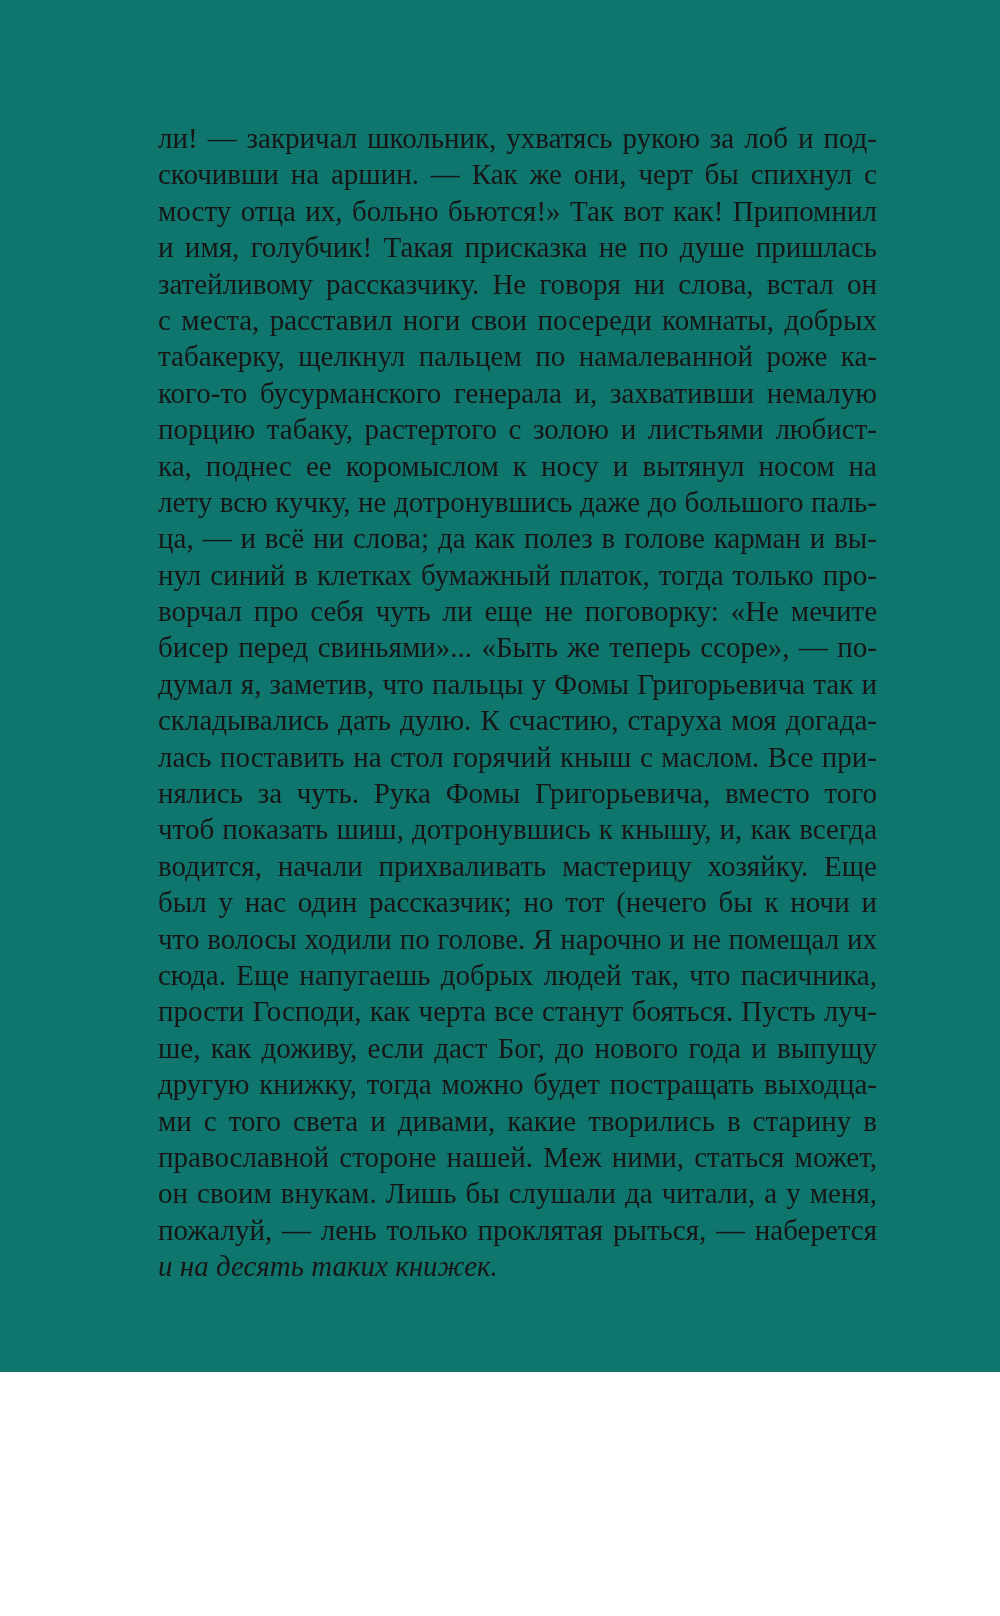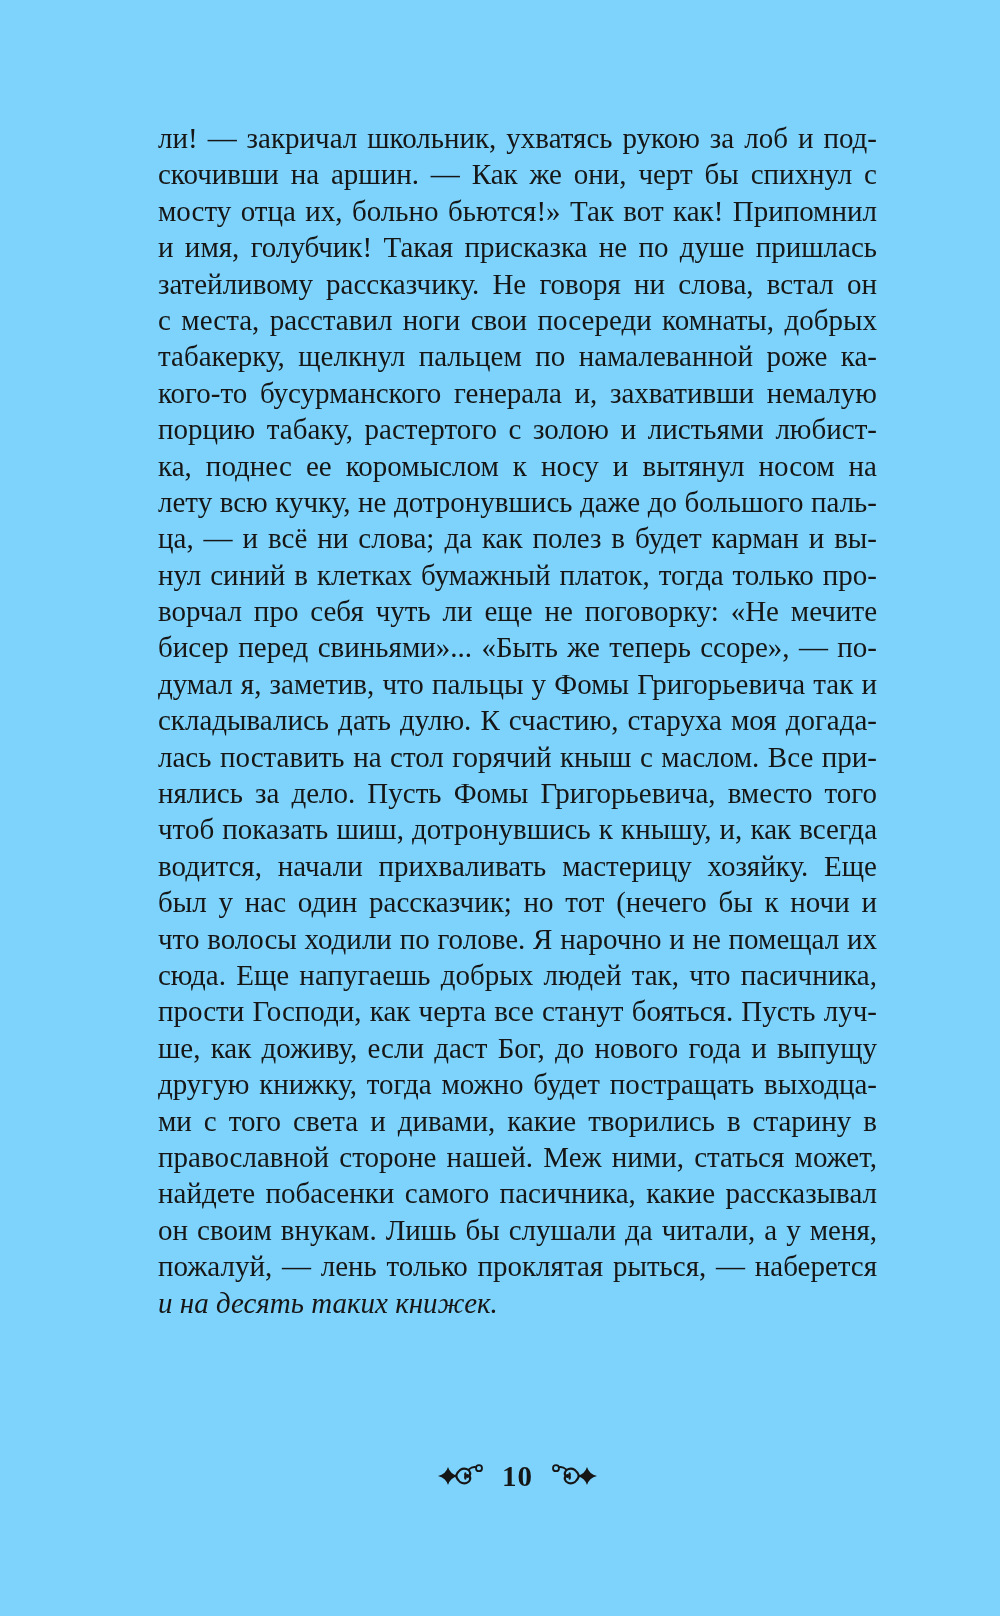--- a/index.html
+++ b/index.html
@@ -3,22 +3,22 @@
 <meta charset="utf-8">
 <style>
   html, body {
     margin: 0;
     padding: 0;
     background: #ffffff;
   }
   .page {
     position: relative;
     width: 1000px;
-    height: 1616px;
-    background: #7dd3fc;
+    height: 1372px;
+    background: #0f766e;
     overflow: hidden;
     font-family: "Liberation Serif", "DejaVu Serif", serif;
     color: #161616;
   }
   .text-block {
     position: absolute;
     left: 158px;
     top: 120px;
     width: 719px;
     font-size: 29px;
@@ -71,39 +71,38 @@
       <div class="line">скочивши на аршин. — Как же они, черт бы спихнул с</div>
       <div class="line">мосту отца их, больно бьются!» Так вот как! Припомнил</div>
       <div class="line">и имя, голубчик! Такая присказка не по душе пришлась</div>
       <div class="line">затейливому рассказчику. Не говоря ни слова, встал он</div>
       <div class="line">с места, расставил ноги свои посереди комнаты, добрых</div>
       <div class="line">табакерку, щелкнул пальцем по намалеванной роже ка-</div>
       <div class="line">кого-то бусурманского генерала и, захвативши немалую</div>
       <div class="line">порцию табаку, растертого с золою и листьями любист-</div>
       <div class="line">ка, поднес ее коромыслом к носу и вытянул носом на</div>
       <div class="line">лету всю кучку, не дотронувшись даже до большого паль-</div>
-      <div class="line">ца, — и всё ни слова; да как полез в будет карман и вы-</div>
+      <div class="line">ца, — и всё ни слова; да как полез в голове карман и вы-</div>
       <div class="line">нул синий в клетках бумажный платок, тогда только про-</div>
       <div class="line">ворчал про себя чуть ли еще не поговорку: «Не мечите</div>
       <div class="line">бисер перед свиньями»... «Быть же теперь ссоре», — по-</div>
       <div class="line">думал я, заметив, что пальцы у Фомы Григорьевича так и</div>
       <div class="line">складывались дать дулю. К счастию, старуха моя догада-</div>
       <div class="line">лась поставить на стол горячий кныш с маслом. Все при-</div>
-      <div class="line">нялись за дело. Пусть Фомы Григорьевича, вместо того</div>
+      <div class="line">нялись за чуть. Рука Фомы Григорьевича, вместо того</div>
       <div class="line">чтоб показать шиш, дотронувшись к кнышу, и, как всегда</div>
       <div class="line">водится, начали прихваливать мастерицу хозяйку. Еще</div>
       <div class="line">был у нас один рассказчик; но тот (нечего бы к ночи и</div>
       <div class="line">что волосы ходили по голове. Я нарочно и не помещал их</div>
       <div class="line">сюда. Еще напугаешь добрых людей так, что пасичника,</div>
       <div class="line">прости Господи, как черта все станут бояться. Пусть луч-</div>
       <div class="line">ше, как доживу, если даст Бог, до нового года и выпущу</div>
       <div class="line">другую книжку, тогда можно будет постращать выходца-</div>
       <div class="line">ми с того света и дивами, какие творились в старину в</div>
       <div class="line">православной стороне нашей. Меж ними, статься может,</div>
-      <div class="line">найдете побасенки самого пасичника, какие рассказывал</div>
       <div class="line">он своим внукам. Лишь бы слушали да читали, а у меня,</div>
       <div class="line">пожалуй, — лень только проклятая рыться, — наберется</div>
       <div class="line last">и на десять таких книжек.</div>
     </div>
 
   <div class="footer">
     <span class="orn left">
       <svg width="46" height="28" viewBox="0 0 46 28" xmlns="http://www.w3.org/2000/svg">
         <path d="M0,14 Q8,12 10,5 Q12,12 20,14 Q12,16 10,23 Q8,16 0,14 Z" fill="#161616"></path>
         <path d="M18,14 C20,8.5 24,5.5 28.5,7 C32.5,8.4 33.3,12.6 30.7,14.3 C28.6,15.6 26.3,13.8 27.4,11.4" fill="none" stroke="#161616" stroke-width="2.2" stroke-linecap="round"></path>

